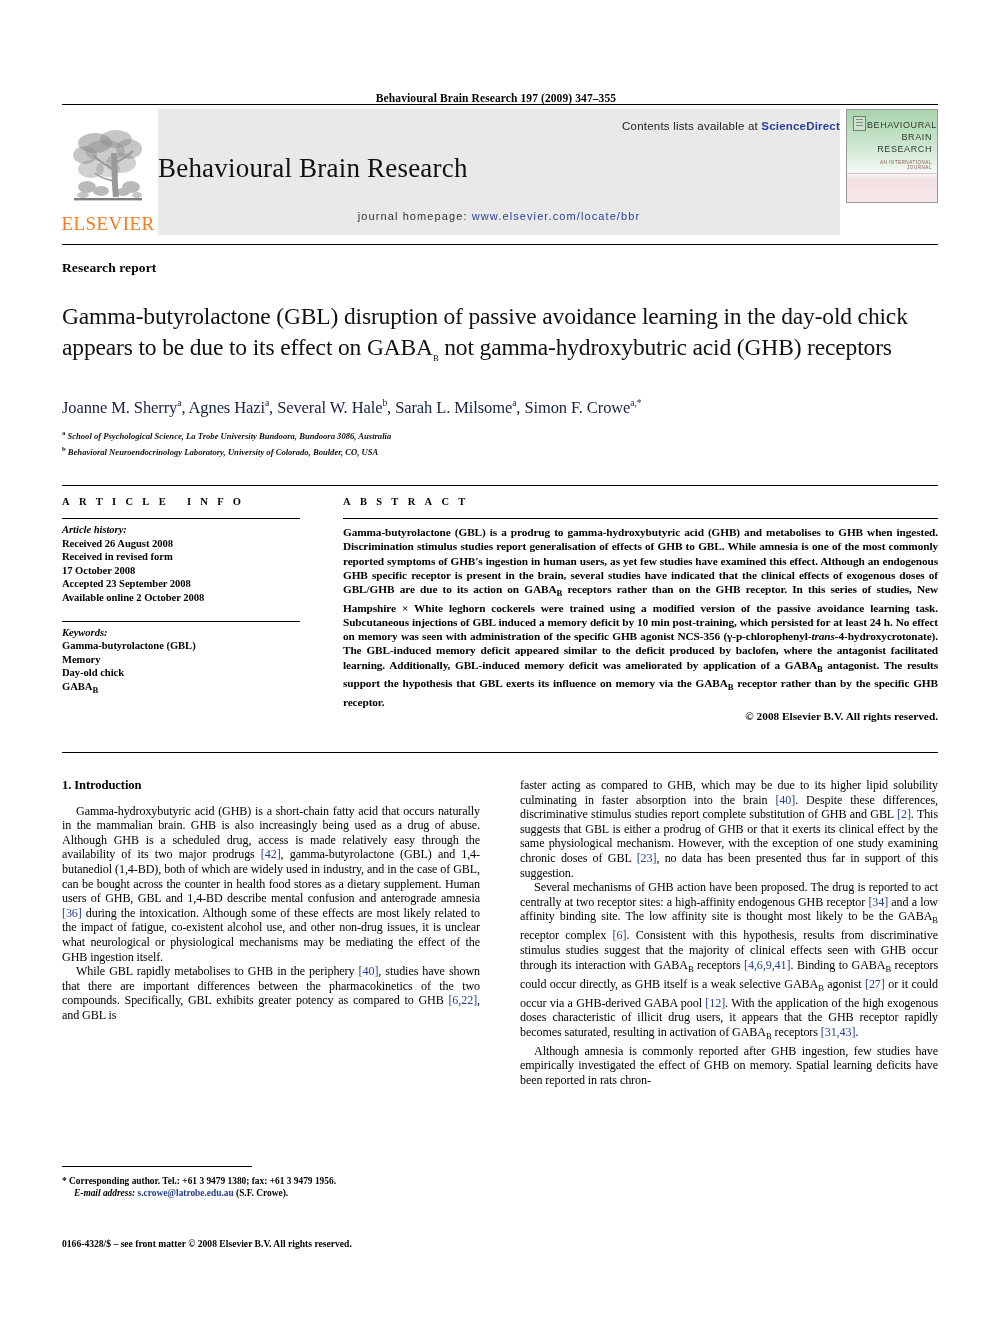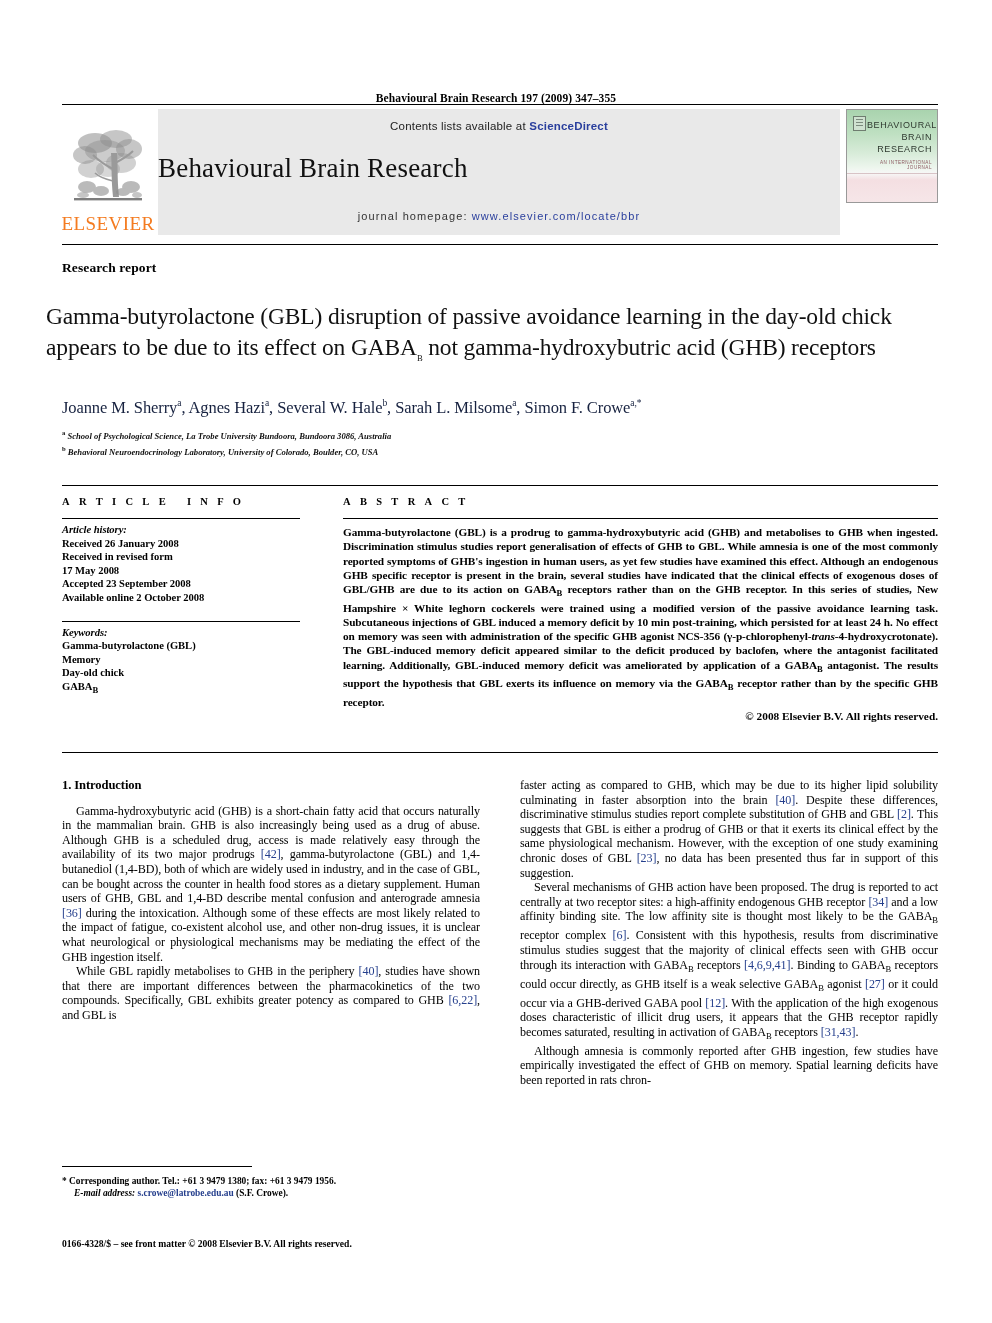--- a/index.html
+++ b/index.html
@@ -65,21 +65,21 @@
     flex: 1 1 auto;
     background: #e9e9e9;
     margin-left: 4px;
     margin-right: 6px;
     position: relative;
     height: 126px;
   }
   .contents-line {
     position: absolute;
     top: 11px; left: 0; right: 0;
-    text-align: center;
+    text-align: right;
     font-family: "Liberation Sans", sans-serif;
     font-size: 11.5px;
     color: #222;
     letter-spacing: 0.2px;
   }
   .contents-line .sd {
     color: #2A3F9D;
     font-weight: bold;
   }
   .journal-name {
@@ -160,21 +160,21 @@
   }
   .doctype {
     position: absolute;
     left: 62px; top: 260px;
     font-size: 13.5px;
     font-weight: bold;
     letter-spacing: 0.1px;
   }
   .article-title {
     position: absolute;
-    left: 46px; top: 285px;
+    left: 62px; top: 285px;
     width: 876px;
     font-size: 23.5px;
     line-height: 31px;
     font-weight: normal;
     letter-spacing: -0.15px;
     color: #111;
   }
   .authors {
     position: absolute;
     left: 62px; top: 393px;
@@ -393,23 +393,23 @@
     </div>
 
   <div class="info-abs-rule-top"></div>
   <div class="sec-head" id="info-head">A R T I C L E   I N F O</div>
   <div class="sec-head" id="abs-head">A B S T R A C T</div>
 
   <div class="info-col">
     <div class="info-rule"></div>
     <div class="info-block">
       <div class="lab">Article history:</div>
-      <div>Received 26 January 2008</div>
+      <div>Received 26 August 2008</div>
       <div>Received in revised form</div>
-      <div>17 May 2008</div>
+      <div>17 October 2008</div>
       <div>Accepted 23 September 2008</div>
       <div>Available online 2 October 2008</div>
     </div>
     <div class="info-gap"></div>
     <div class="info-rule"></div>
     <div class="info-block">
       <div class="lab">Keywords:</div>
       <div>Gamma-butyrolactone (GBL)</div>
       <div>Memory</div>
       <div>Day-old chick</div>

